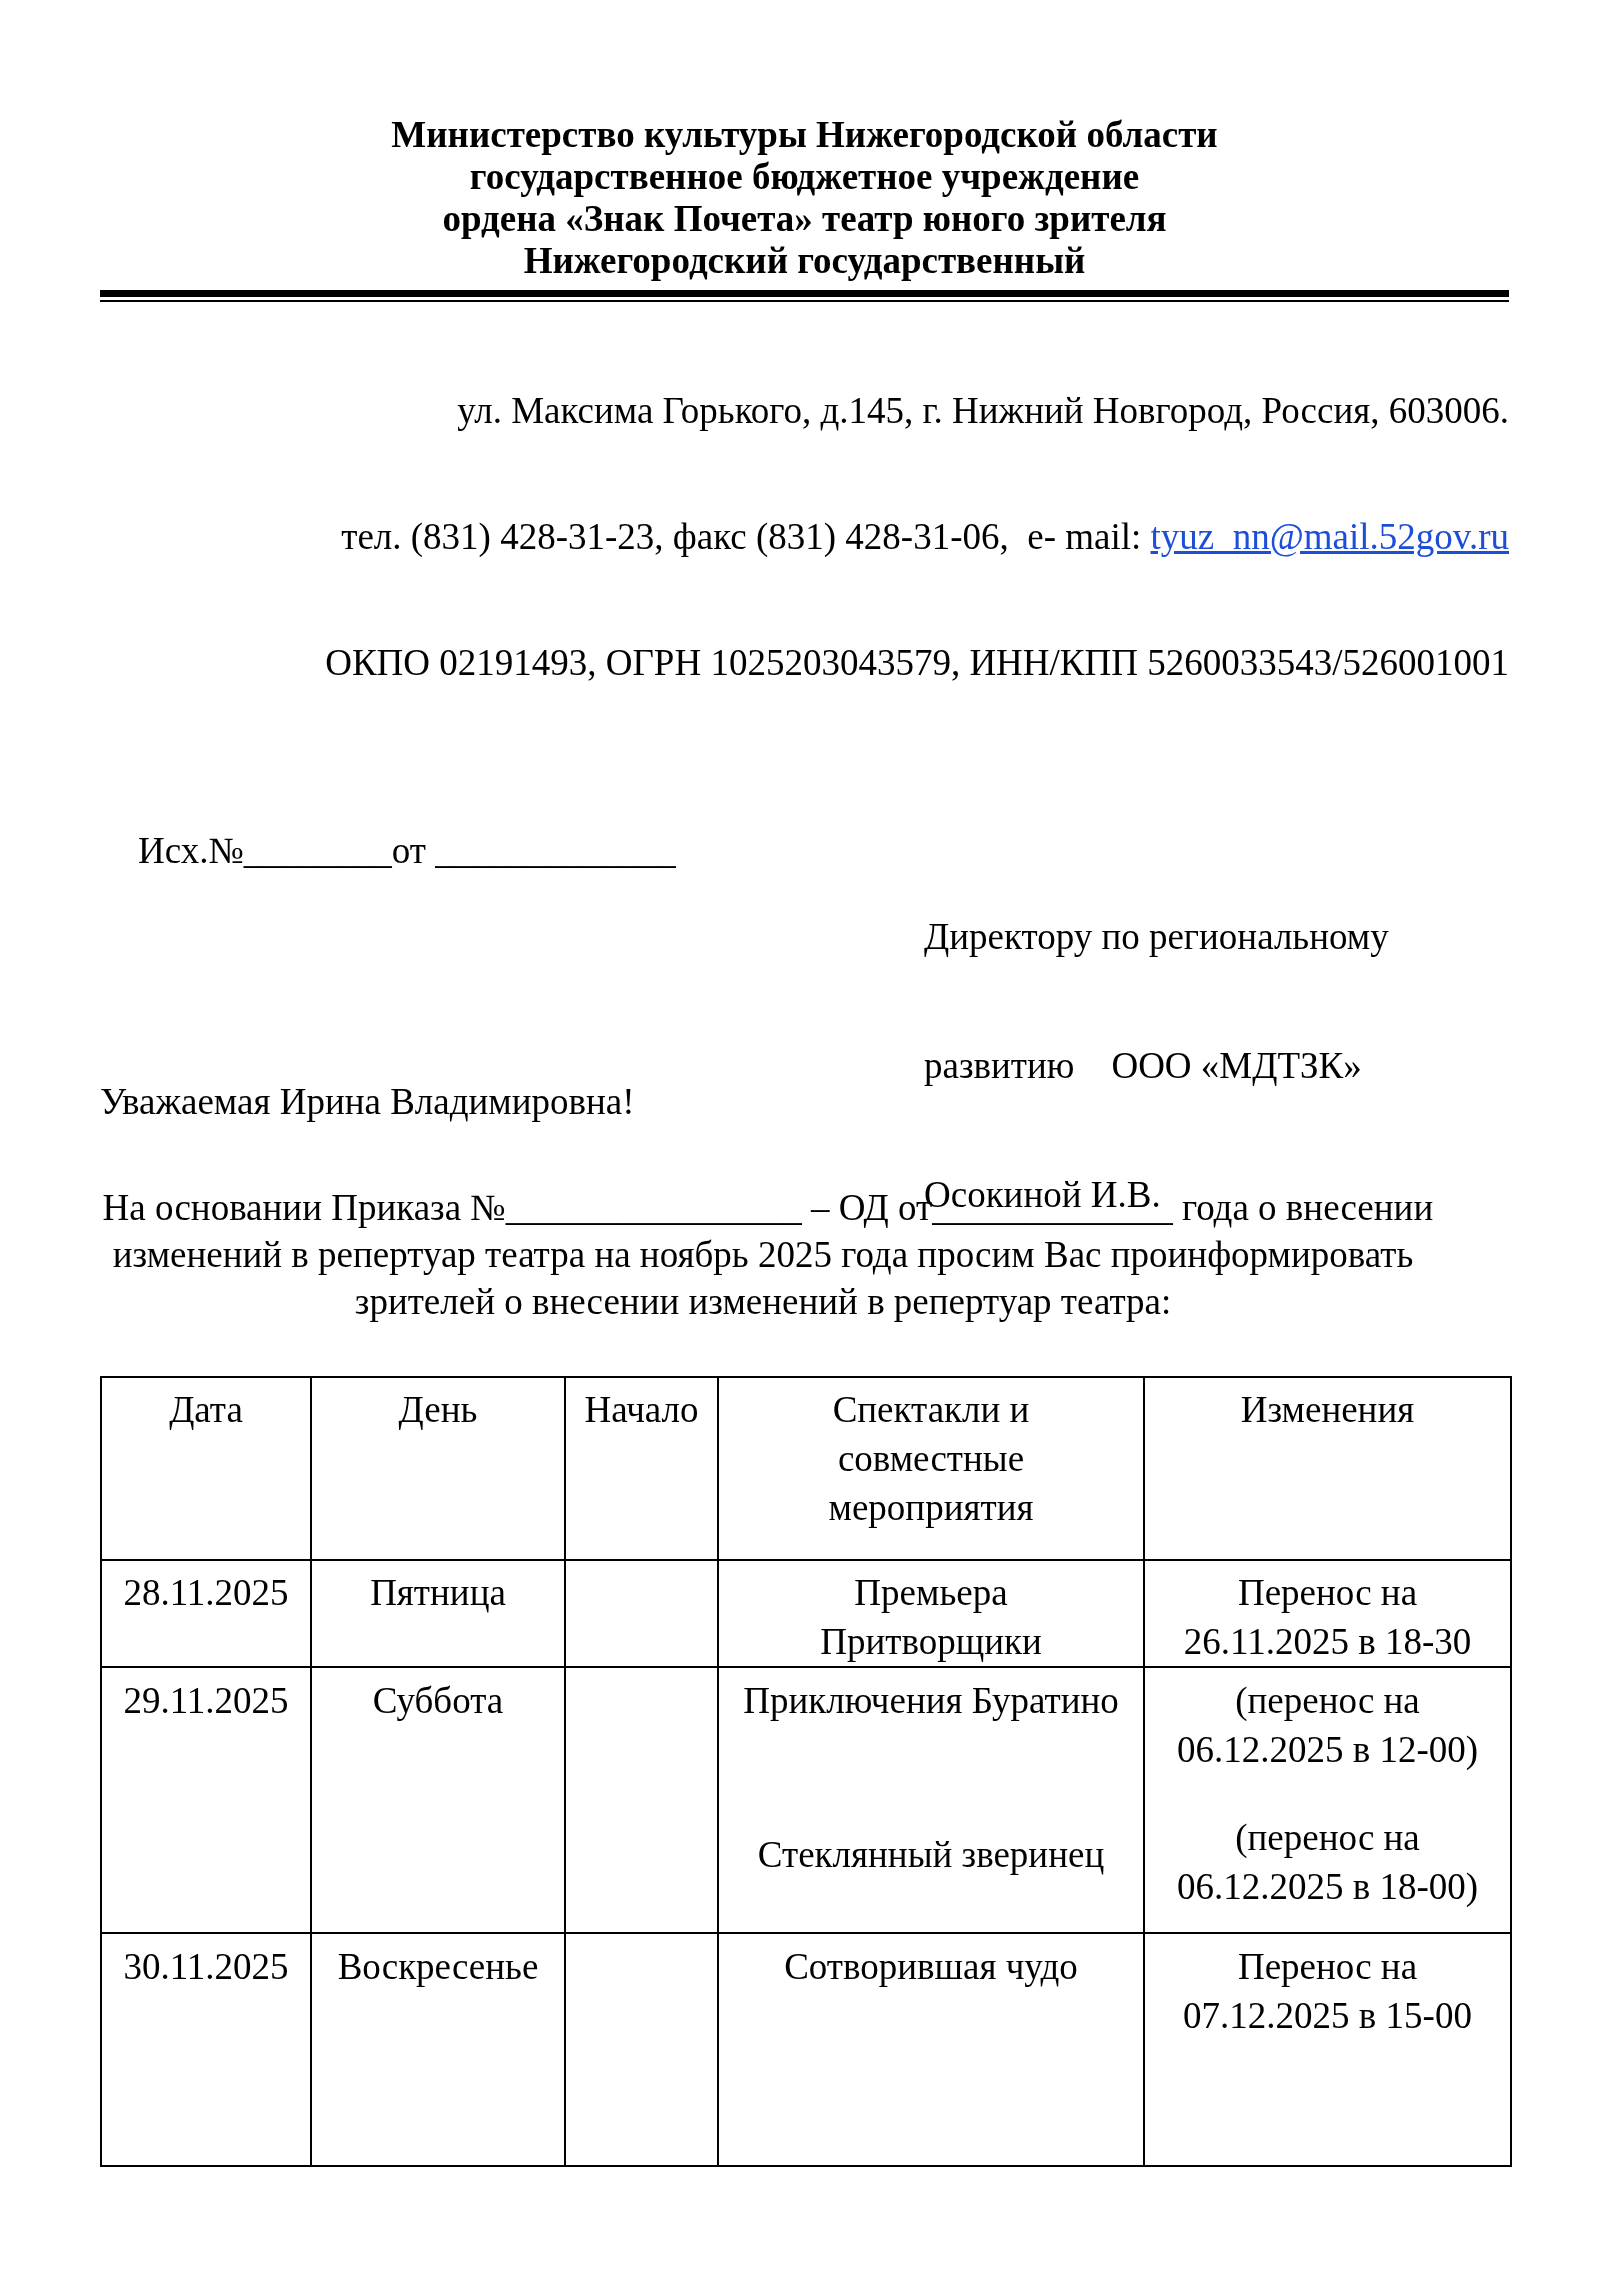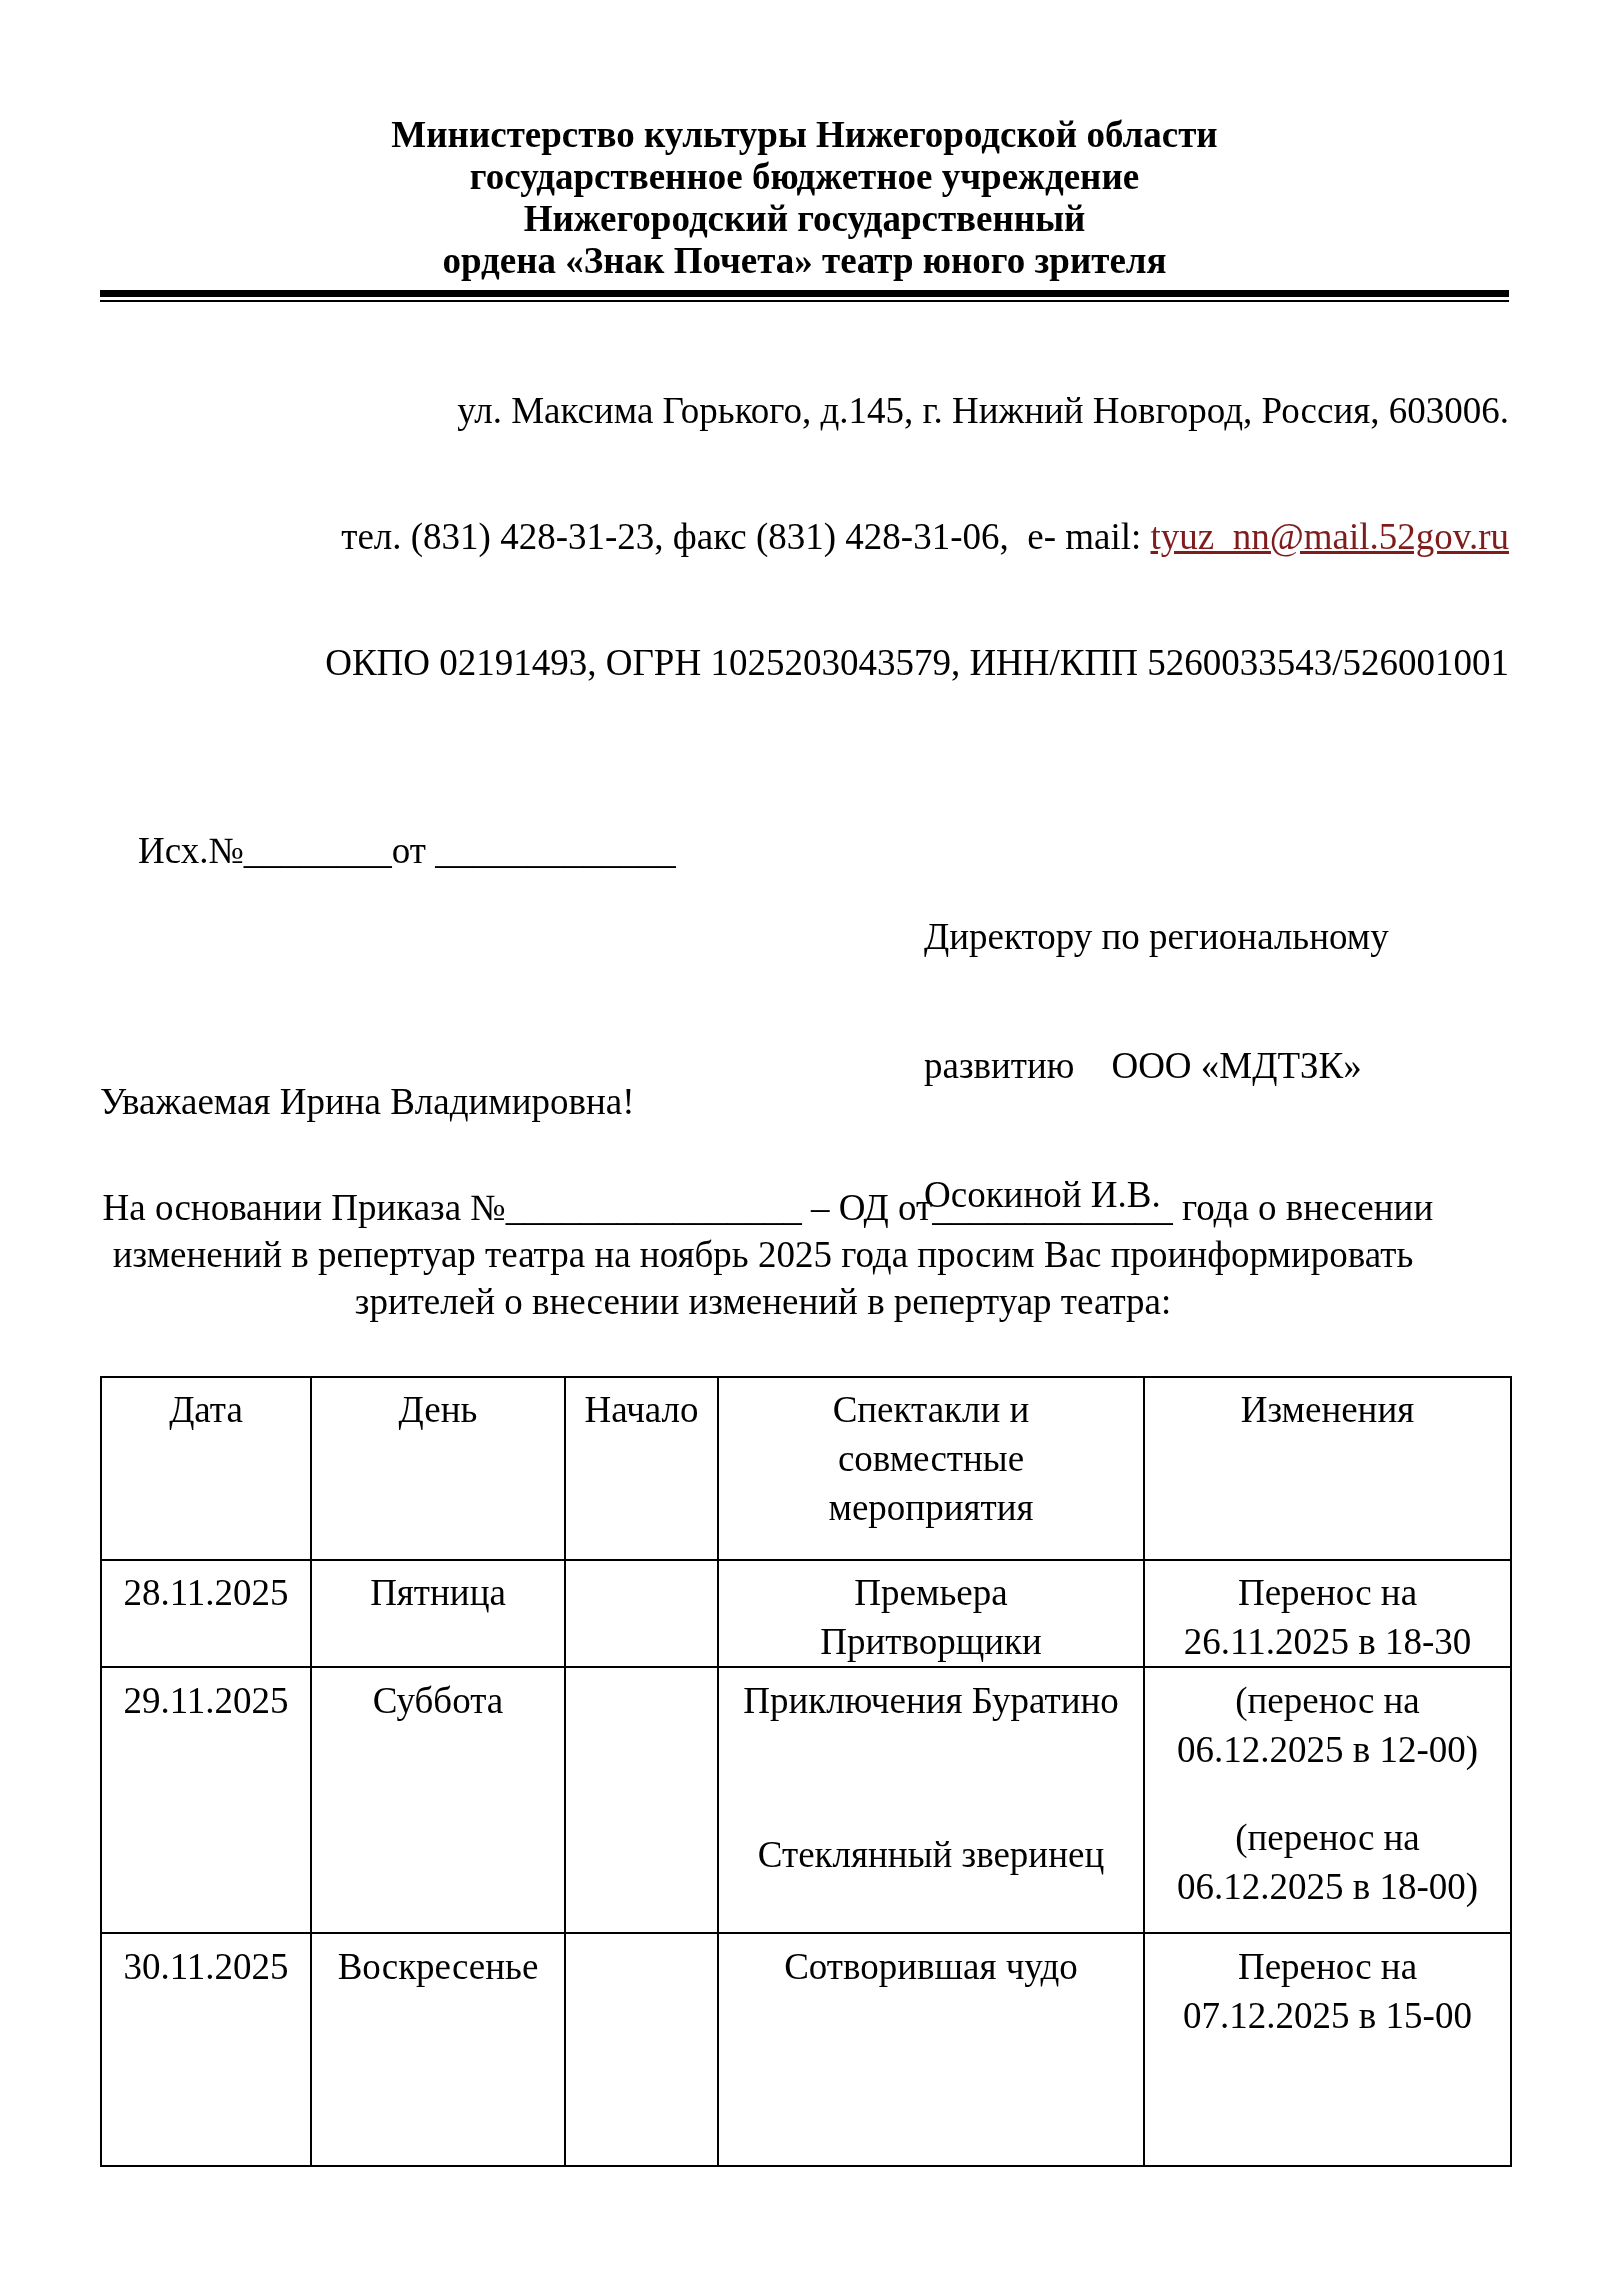--- a/index.html
+++ b/index.html
@@ -81,29 +81,29 @@
   .gap-change { margin-top: 39px; }
 </style>
 </head>
 <body>
 
 <div class="page">
 
   <div class="letterhead">
     <div>Министерство культуры Нижегородской области</div>
     <div>государственное бюджетное учреждение</div>
+    <div>ордена «Знак Почета» театр юного зрителя</div>
     <div>Нижегородский государственный</div>
-    <div>ордена «Знак Почета» театр юного зрителя</div>
   </div>
 
   <div class="rule"></div>
 
   <div class="address">
     <div>ул. Максима Горького, д.145, г. Нижний Новгород, Россия, 603006.</div>
-    <div><span>тел. (831) 428-31-23, факс (831) 428-31-06,  e- mail: </span><a class="email" style="color:#7f1d1d" href="#">tyuz_nn@mail.52gov.ru</a></div>
+    <div><span>тел. (831) 428-31-23, факс (831) 428-31-06,  e- mail: </span><a class="email" style="color:#1d4ed8" href="#">tyuz_nn@mail.52gov.ru</a></div>
     <div>ОКПО 02191493, ОГРН 1025203043579, ИНН/КПП 5260033543/526001001</div>
   </div>
 
   <div class="ref-row">
     <div class="outgoing">Исх.№________от _____________</div>
     <div class="addressee">
       <div>Директору по региональному</div>
       <div>развитию    ООО «МДТЗК»</div>
       <div>Осокиной И.В.</div>
     </div>

